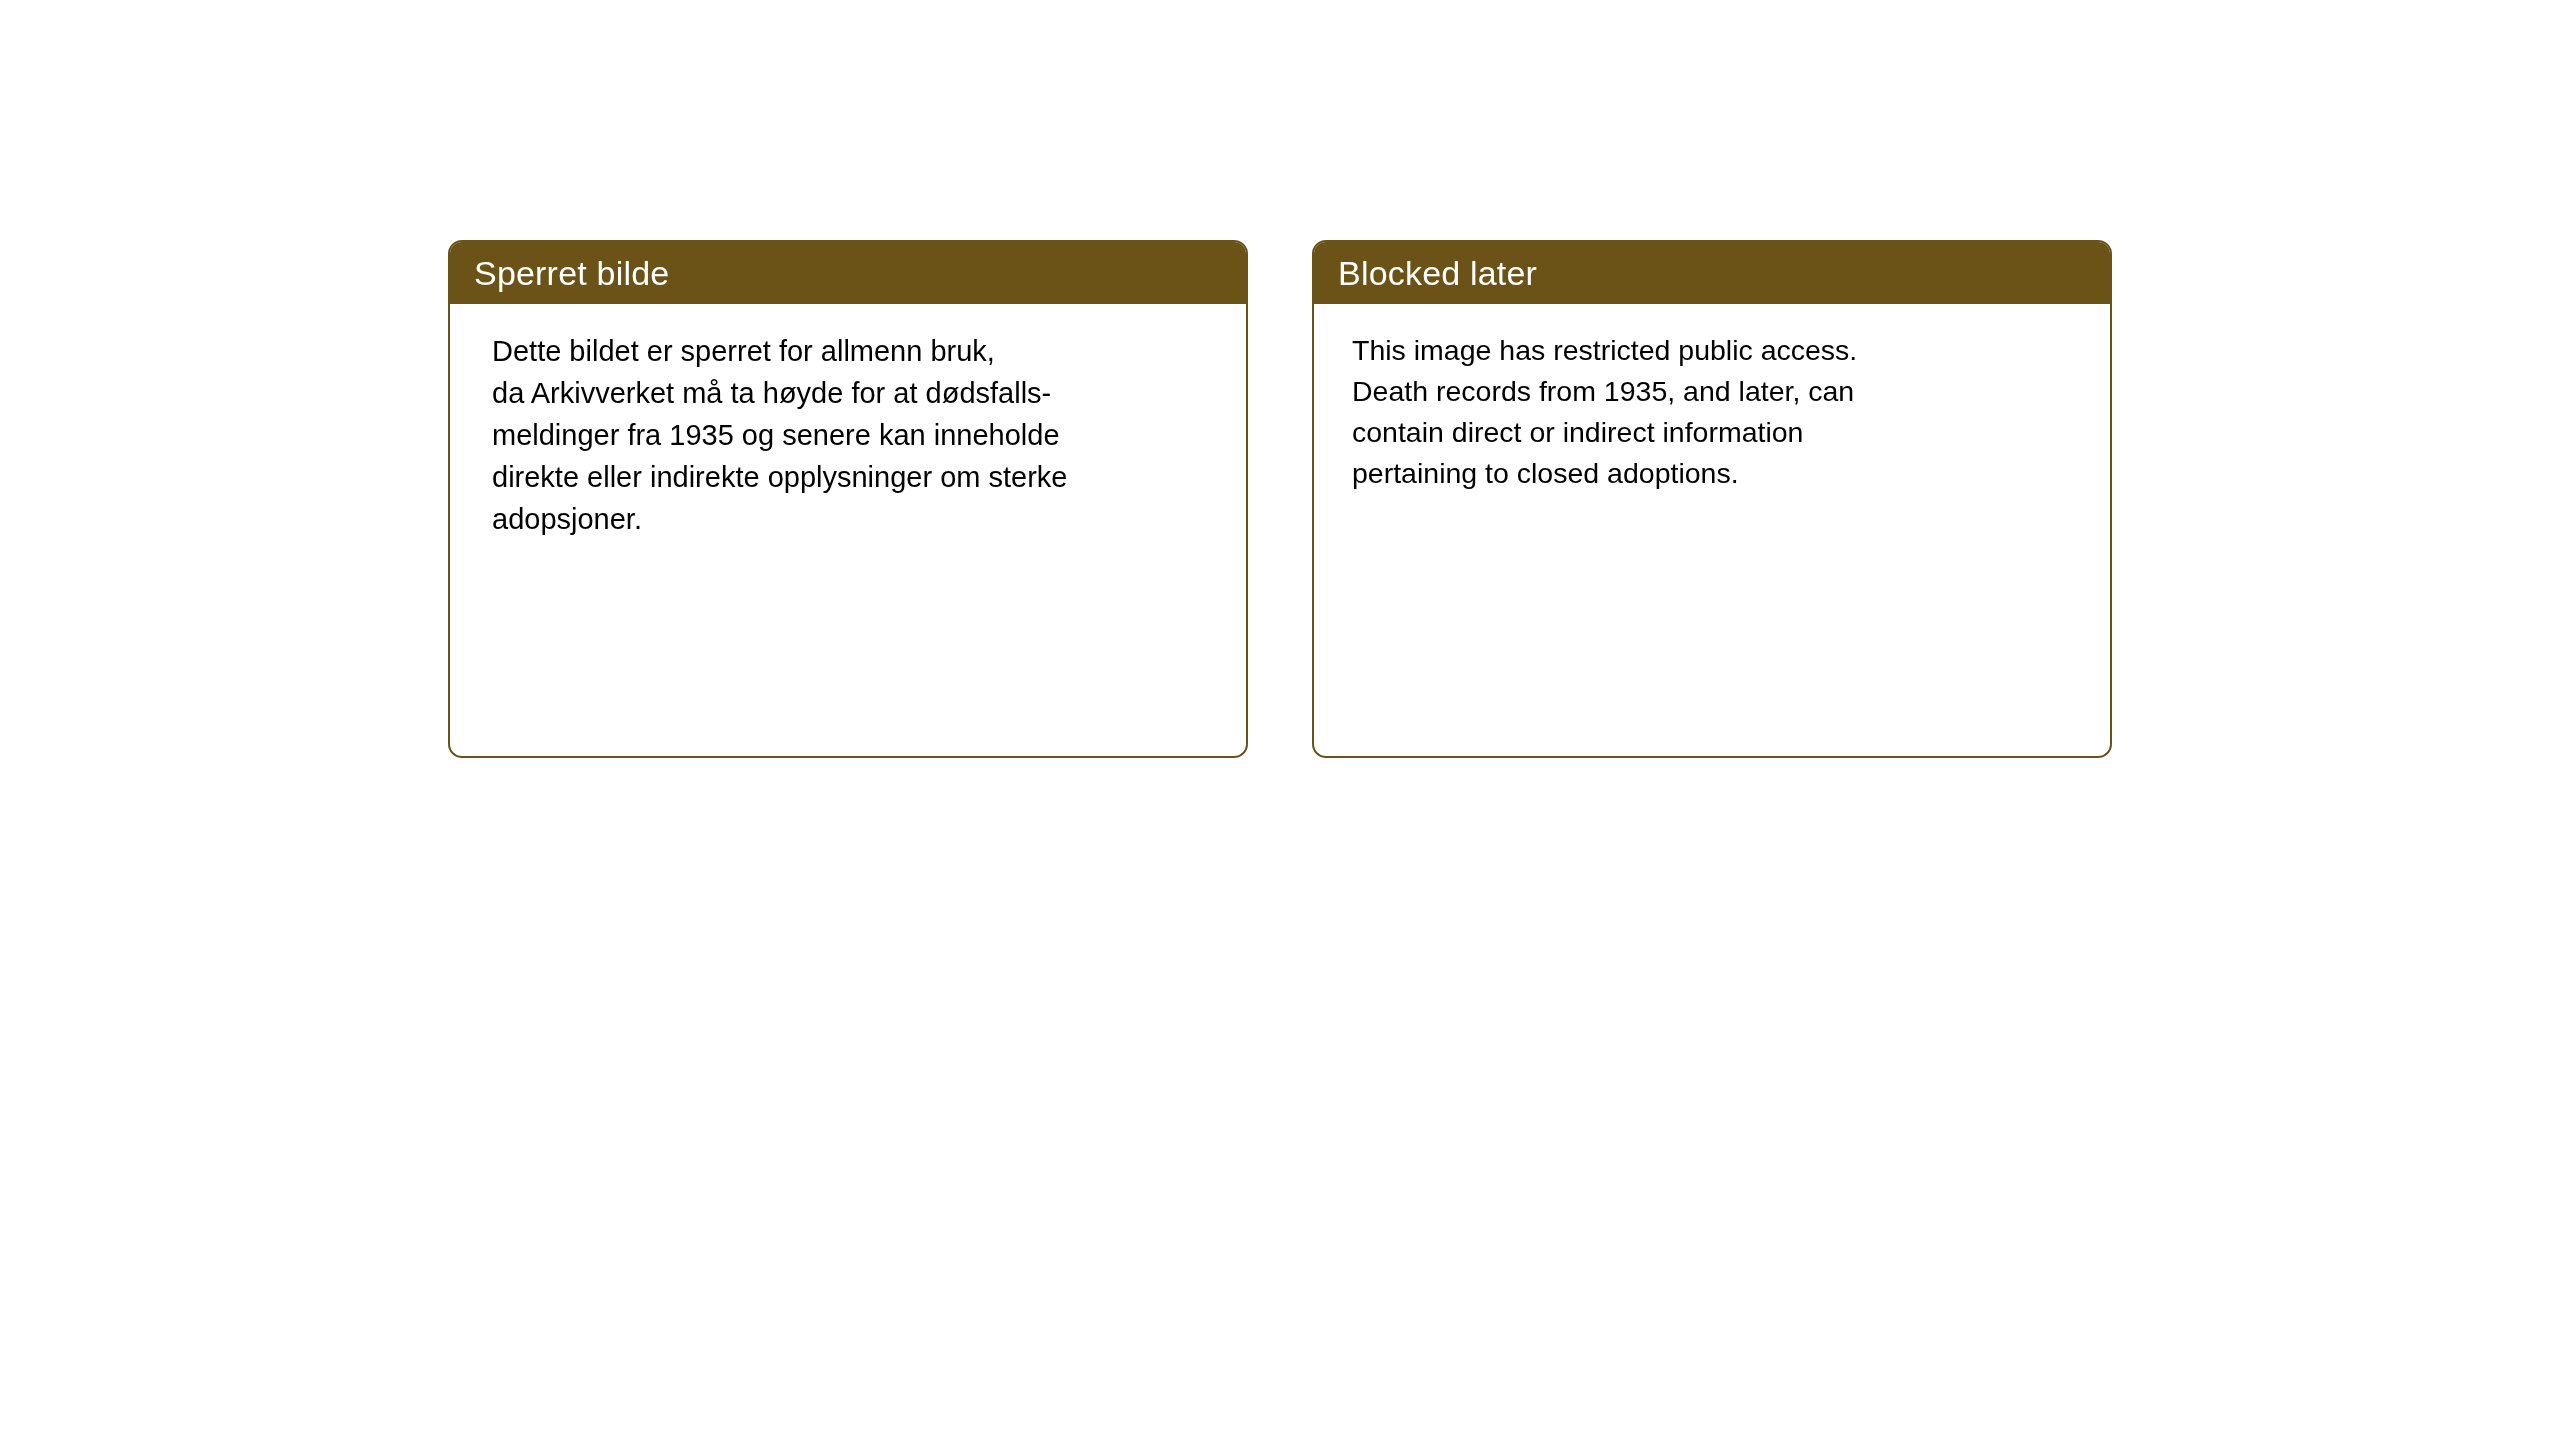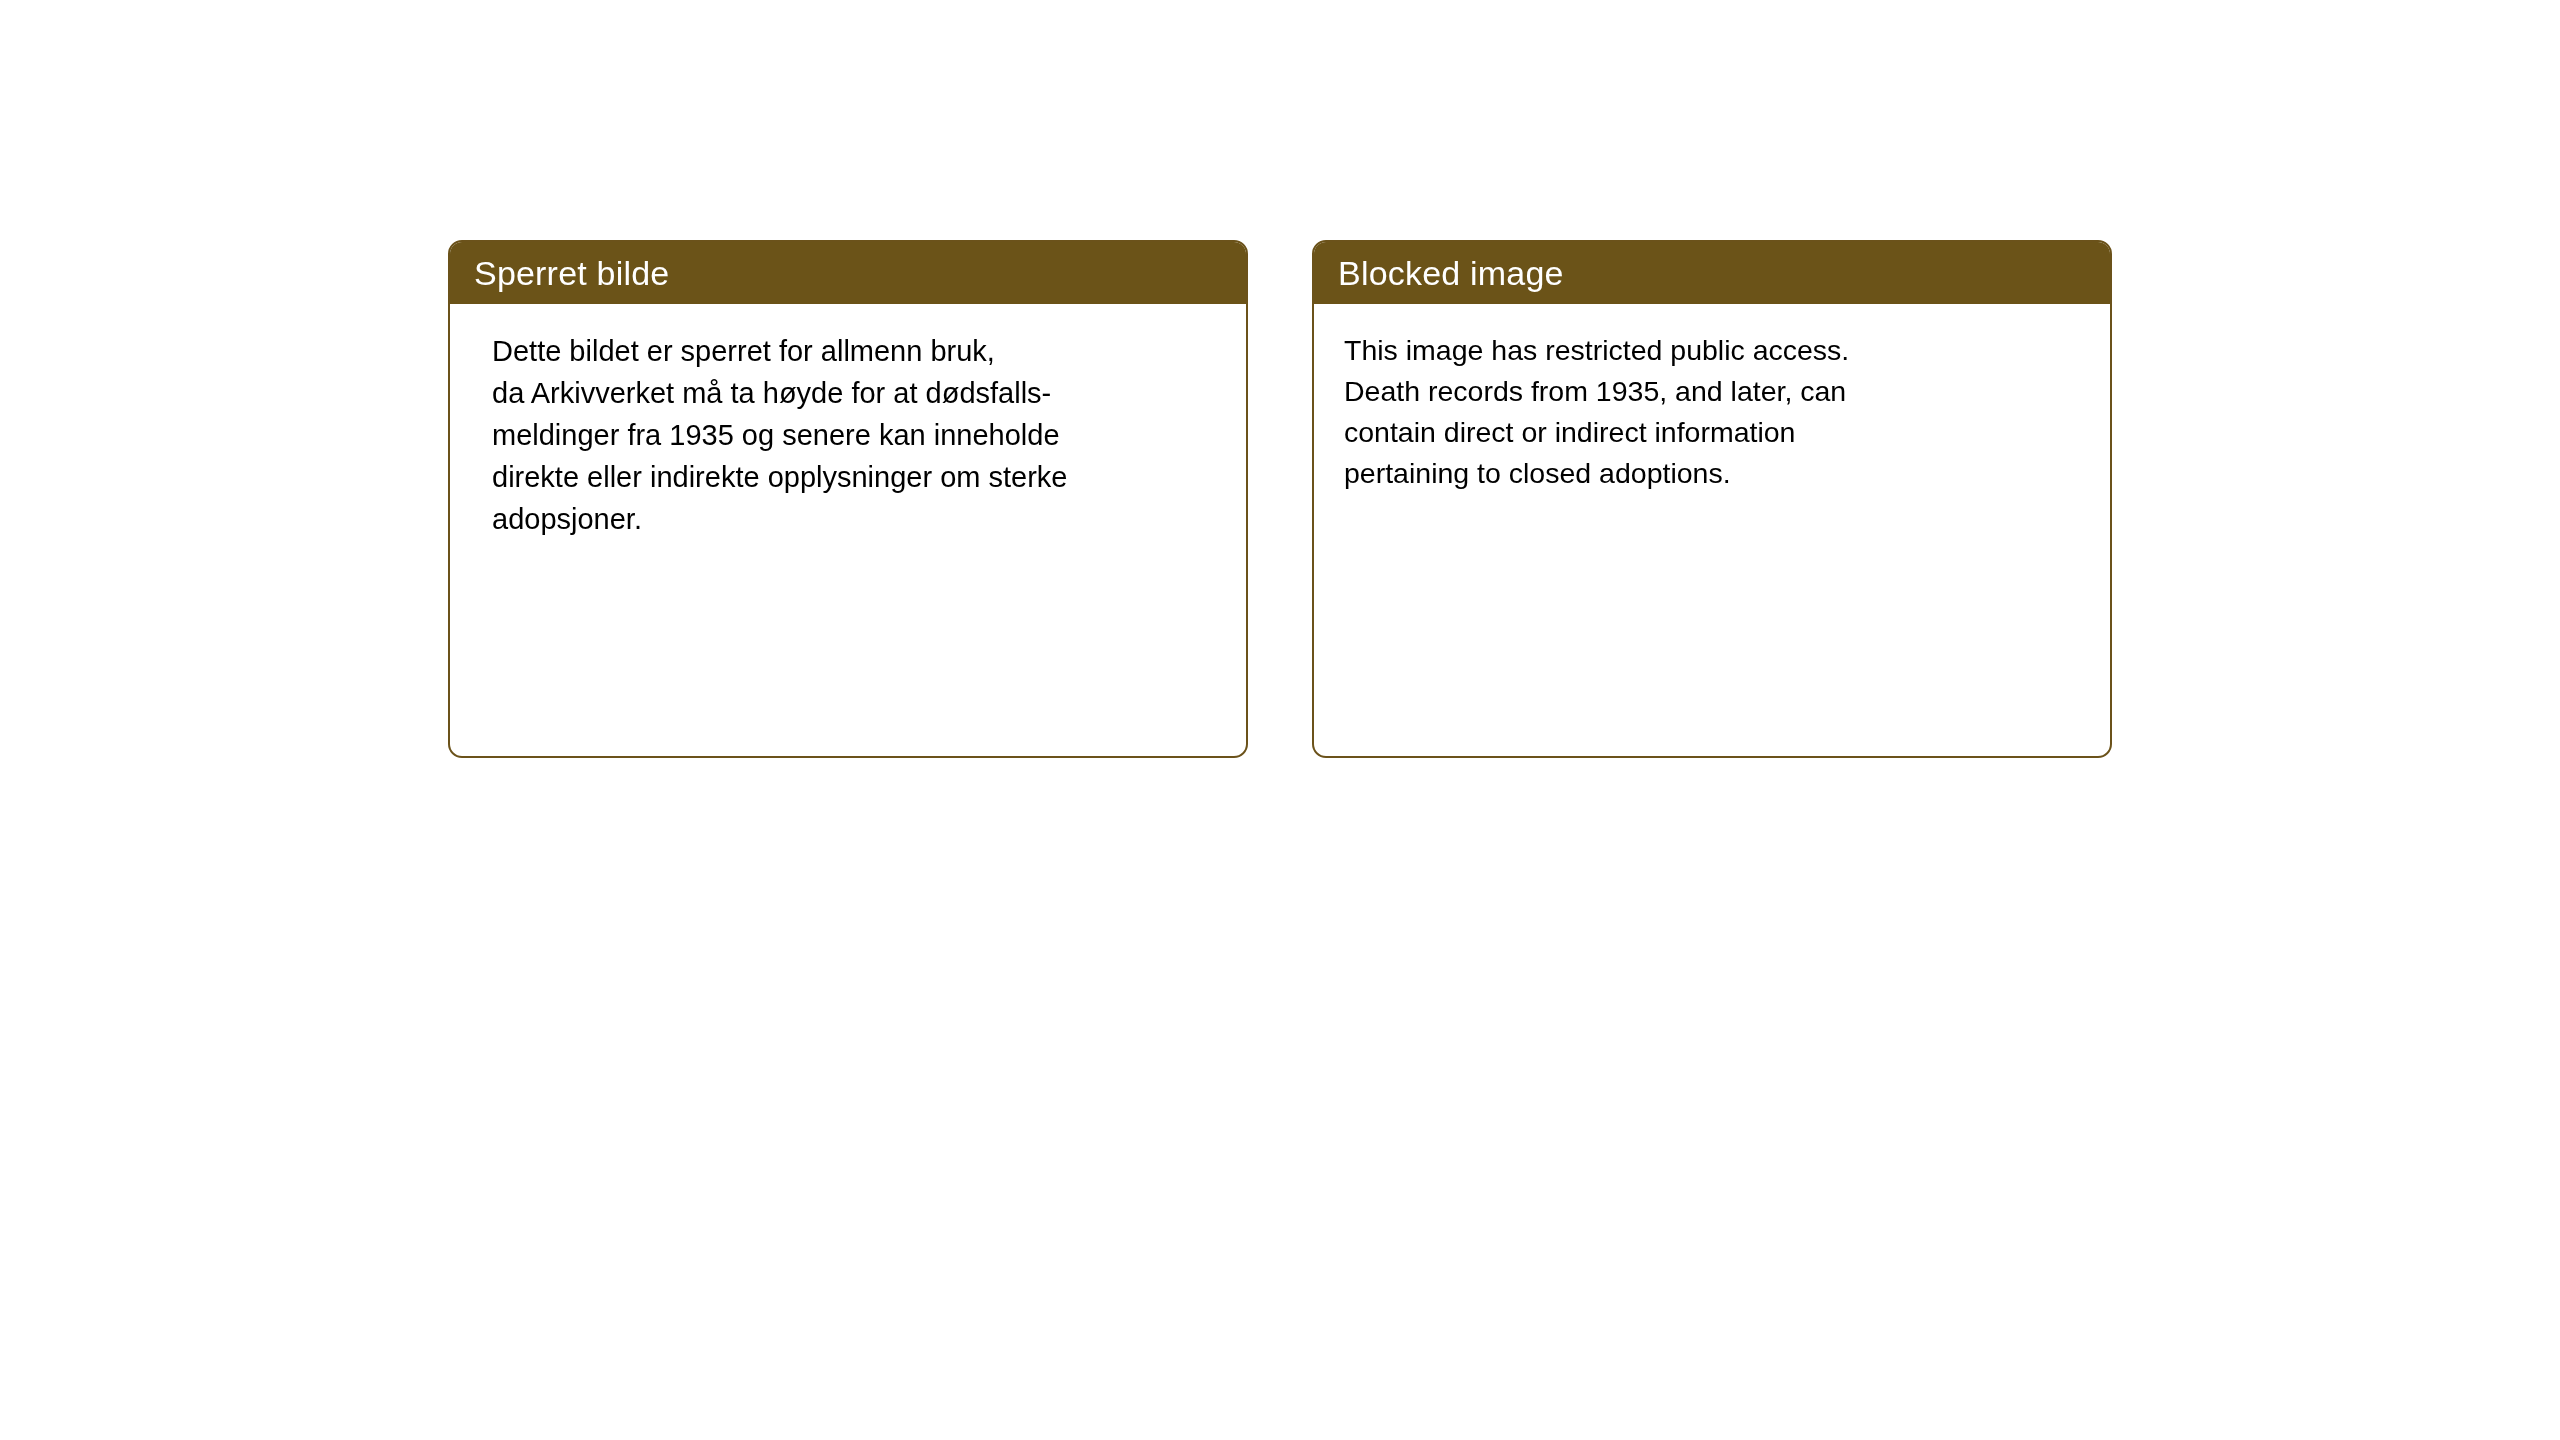--- a/index.html
+++ b/index.html
@@ -53,21 +53,21 @@
     letter-spacing: 0.2px;
     font-weight: 400;
   }
 
   .card-body {
     padding: 26px 30px 0 42px;
     box-sizing: border-box;
   }
 
   .card-en .card-body {
-    padding-left: 30px;
+    padding-left: 38px;
   }
 
   .para {
     color: #000000;
     font-size: 29px;
     line-height: 42px;
     margin: 0 0 32px 0;
     white-space: pre-line;
   }
 
@@ -91,21 +91,21 @@
     <div class="card-body">
       <p class="para">Dette bildet er sperret for allmenn bruk,
 da Arkivverket må ta høyde for at dødsfalls-
 meldinger fra 1935 og senere kan inneholde
 direkte eller indirekte opplysninger om sterke
 adopsjoner.</p>
     </div>
   </div>
 
   <div class="notice-card card-en">
-    <div class="card-header">Blocked image</div>
+    <div class="card-header">Blocked later</div>
     <div class="card-body">
       <p class="para">This image has restricted public access.
 Death records from 1935, and later, can
 contain direct or indirect information
 pertaining to closed adoptions.</p>
     </div>
   </div>
 
 </div>
 

